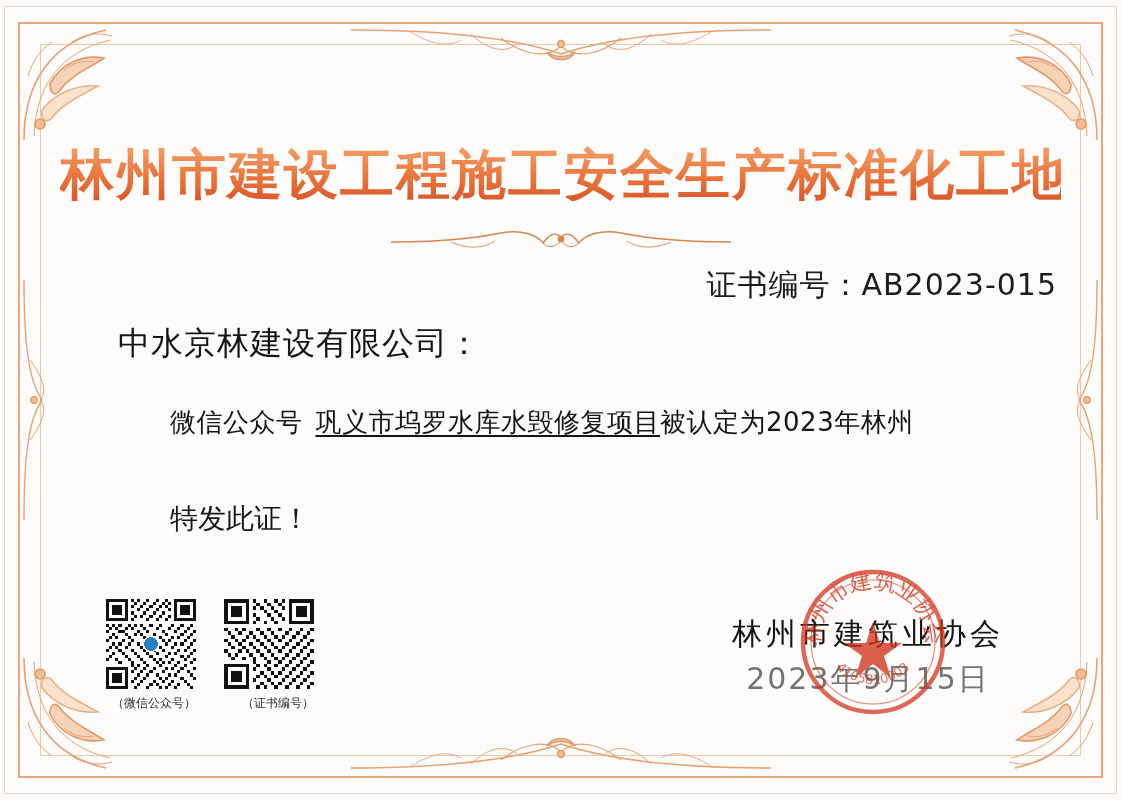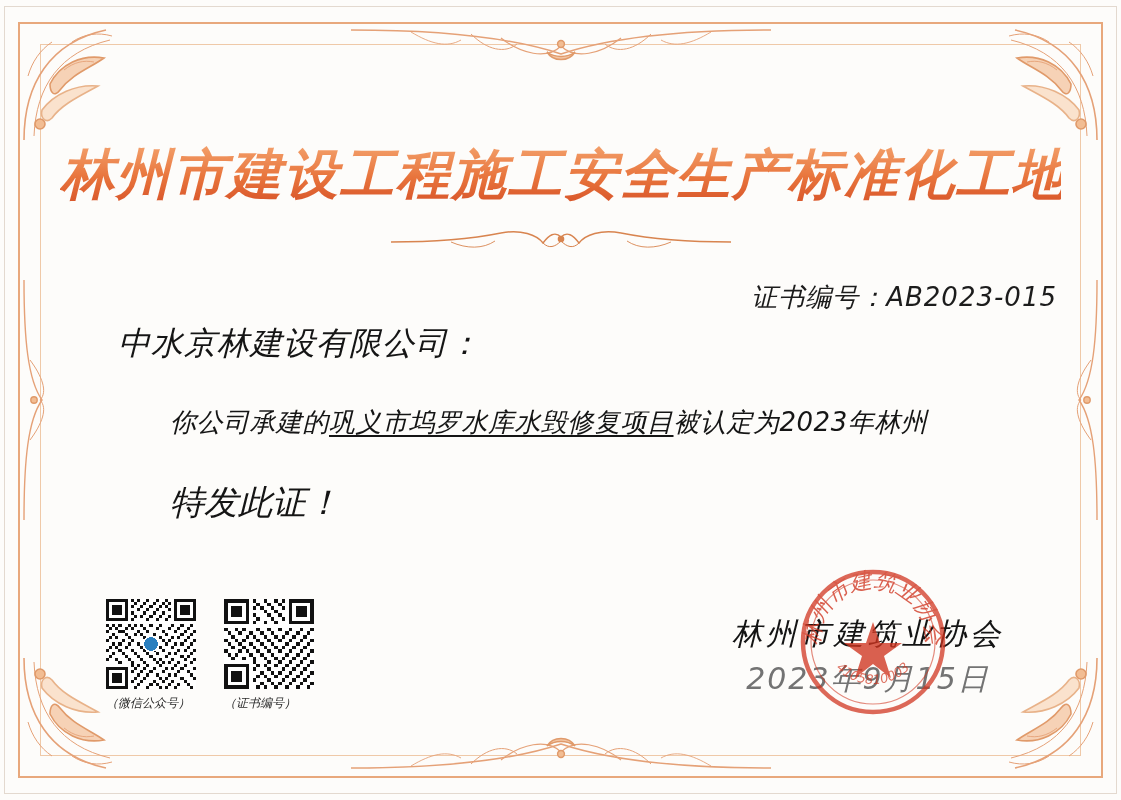--- a/index.html
+++ b/index.html
@@ -14,21 +14,20 @@
     font-family: "Liberation Sans", sans-serif;
   }
 
   
   .certificate {
     position: relative;
     width: 1121px;
     height: 800px;
     background: #fdfcfa;
     box-sizing: border-box;
-    font-style: italic;
   }
 
   
   .scan-edge {
     position: absolute;
     left: 4px; top: 6px; right: 4px; bottom: 6px;
     border: 1px solid #e3d9cf;
     box-sizing: border-box;
   }
 
@@ -94,23 +93,23 @@
   .title-divider {
     position: absolute;
     top: 165px;
     left: 50%;
     transform: translateX(-50%);
     color: #d8844f;
   }
 
   .cert-number {
     position: absolute;
-    top: 220px;
+    top: 205px;
     right: 4px;
-    font-size: 26px;
+    font-size: 30px;
     color: #1c1c1c;
     letter-spacing: 1px;
     font-family: "DejaVu Sans", "Liberation Sans", sans-serif;
   }
 
   .recipient {
     position: absolute;
     top: 262px;
     left: 58px;
     font-size: 32px;
@@ -128,42 +127,43 @@
     line-height: 52px;
     color: #151515;
     letter-spacing: 0.5px;
     font-family: "DejaVu Sans", "Liberation Sans", sans-serif;
   }
   .body-text p { margin: 0; }
   .indent { text-indent: 52px; }
   .underline-project {
     text-decoration: underline;
     text-underline-offset: 4px;
+    margin-left: 13px;
   }
 
   .closing {
     position: absolute;
-    top: 420px;
+    top: 440px;
     left: 58px;
-    font-size: 34px;
+    font-size: 28px;
     color: #151515;
     text-indent: 52px;
     font-family: "DejaVu Sans", "Liberation Sans", sans-serif;
   }
 
   
   .qr-area {
     position: absolute;
     left: 46px;
     bottom: 28px;
     display: flex;
     gap: 28px;
   }
   .qr-block {
-    text-align: left;
+    text-align: right;
   }
   .qr-code {
     width: 90px;
     height: 90px;
     background-color: #fff;
     position: relative;
     image-rendering: pixelated;
   }
   .qr-caption {
     margin-top: 6px;
@@ -318,21 +318,21 @@
         <path d="M60 17 C76 24 92 24 104 16" stroke-width="0.9"></path>
         <path d="M280 17 C264 24 248 24 236 16" stroke-width="0.9"></path>
       </svg>
     </div>
 
     <div class="cert-number">证书编号：AB2023-015</div>
 
     <div class="recipient">中水京林建设有限公司：</div>
 
     <div class="body-text">
-      <p class="indent"><span>你公司承建的</span><span class="underline-project">巩义市坞罗水库水毁修复项目</span><span>被认定为2023年林州</span></p>
+      <p class="indent"><span>微信公众号</span><span class="underline-project">巩义市坞罗水库水毁修复项目</span><span>被认定为2023年林州</span></p>
     </div>
 
     <div class="closing">特发此证！</div>
 
     <div class="qr-area">
       <div class="qr-block">
         <div class="qr-code">
           <svg width="90" height="90" viewBox="0 0 29 29" shape-rendering="crispEdges">
             <rect width="29" height="29" fill="#ffffff"></rect>
             <g fill="#111111">

